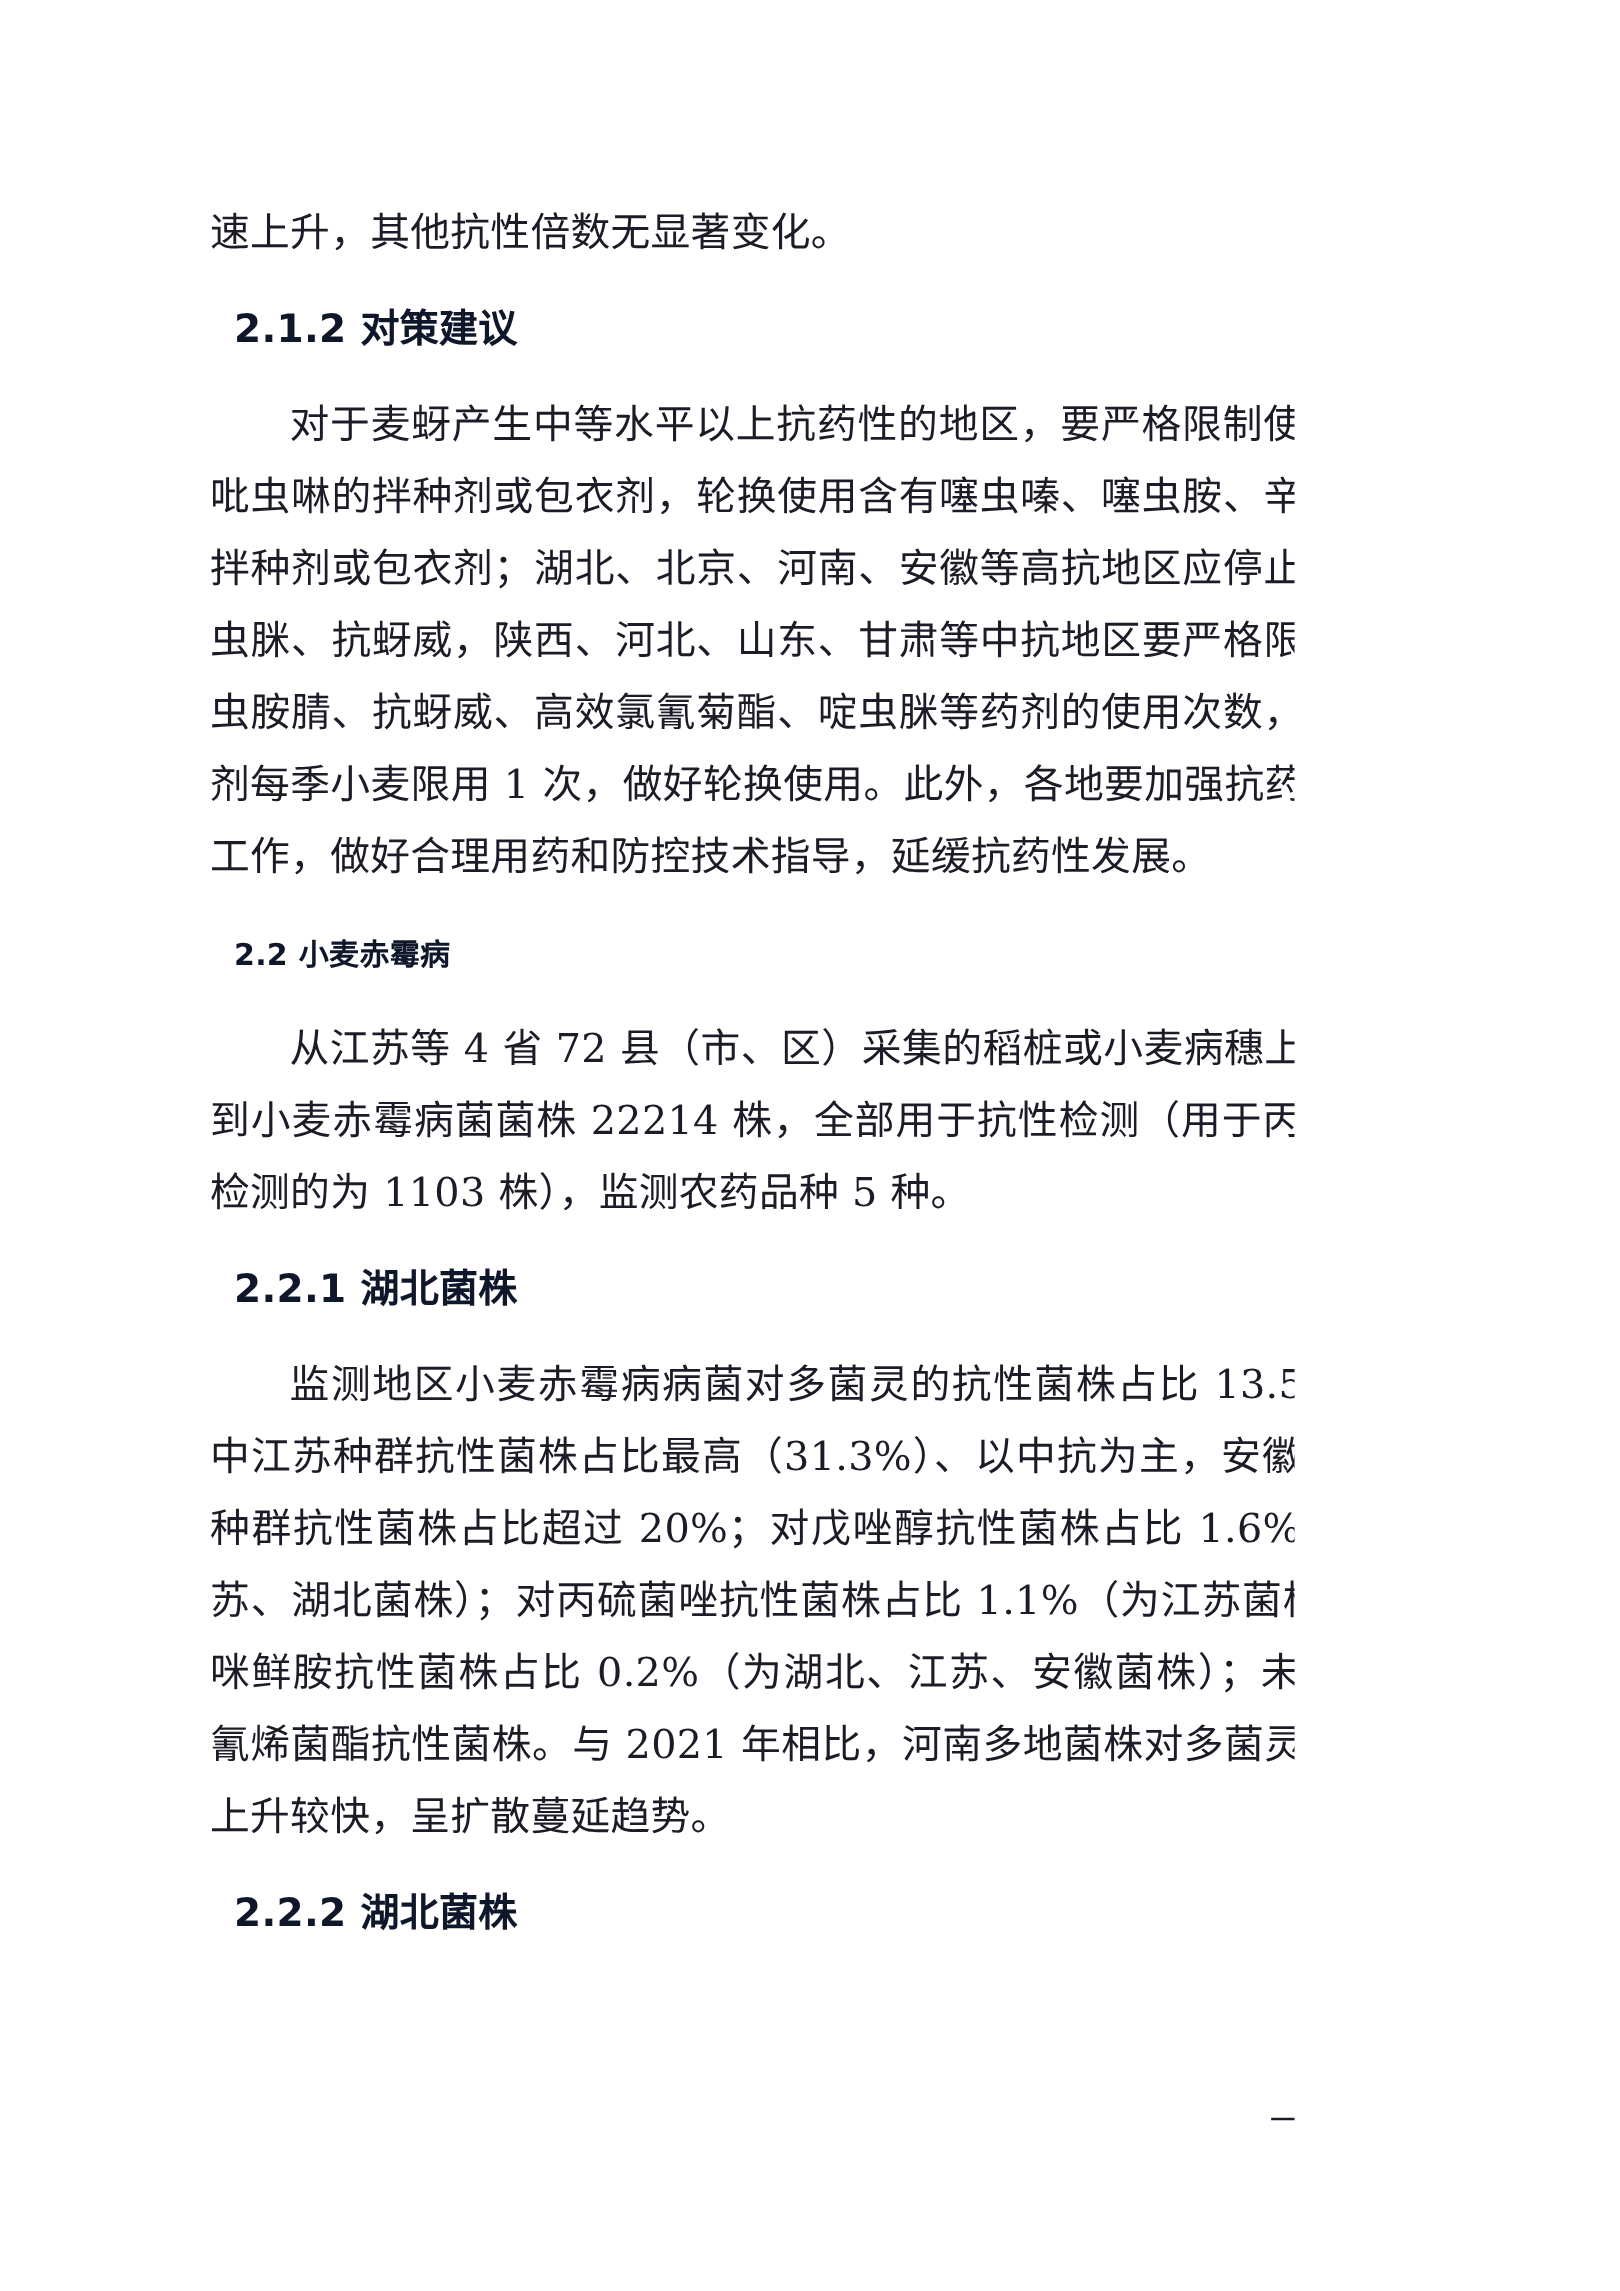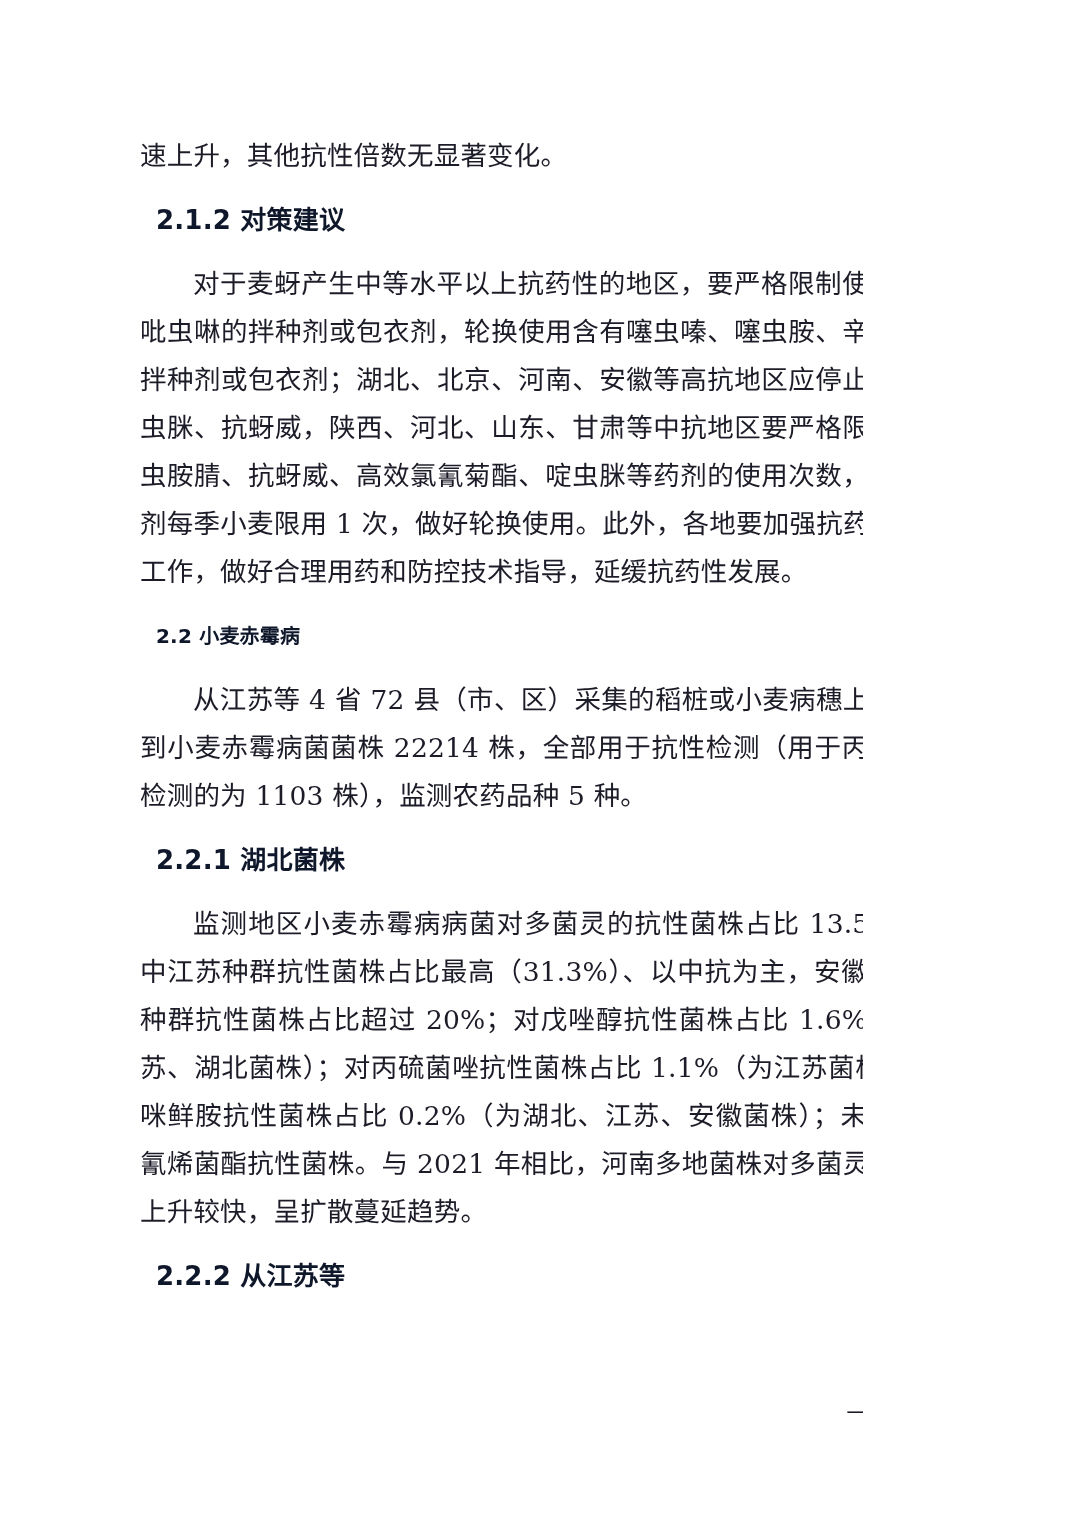--- a/index.html
+++ b/index.html
@@ -83,21 +83,21 @@
     <p class="para">对于麦蚜产生中等水平以上抗药性的地区，要严格限制使用含有吡虫啉的拌种剂或包衣剂，轮换使用含有噻虫嗪、噻虫胺、辛硫磷的拌种剂或包衣剂；湖北、北京、河南、安徽等高抗地区应停止使用啶虫脒、抗蚜威，陕西、河北、山东、甘肃等中抗地区要严格限制氟啶虫胺腈、抗蚜威、高效氯氰菊酯、啶虫脒等药剂的使用次数，每种药剂每季小麦限用 1 次，做好轮换使用。此外，各地要加强抗药性监测工作，做好合理用药和防控技术指导，延缓抗药性发展。</p>
 
     <h2 class="heading level2">2.2 小麦赤霉病</h2>
 
     <p class="para">从江苏等 4 省 72 县（市、区）采集的稻桩或小麦病穗上分离得到小麦赤霉病菌菌株 22214 株，全部用于抗性检测（用于丙硫菌唑检测的为 1103 株），监测农药品种 5 种。</p>
 
     <h3 class="heading level3">2.2.1 湖北菌株</h3>
 
     <p class="para">监测地区小麦赤霉病病菌对多菌灵的抗性菌株占比 13.5%，其中江苏种群抗性菌株占比最高（31.3%）、以中抗为主，安徽等部分种群抗性菌株占比超过 20%；对戊唑醇抗性菌株占比 1.6%（为江苏、湖北菌株）；对丙硫菌唑抗性菌株占比 1.1%（为江苏菌株）；对咪鲜胺抗性菌株占比 0.2%（为湖北、江苏、安徽菌株）；未检测到氰烯菌酯抗性菌株。与 2021 年相比，河南多地菌株对多菌灵的抗性上升较快，呈扩散蔓延趋势。</p>
 
-    <h3 class="heading level3">2.2.2 从江苏等</h3>
+    <h3 class="heading level3">2.2.2 湖北菌株</h3>
 
 
   </div>
 
   <div class="footer">
     <span class="footer-text">— 11 —</span>
   </div>
 
 </div>
 

